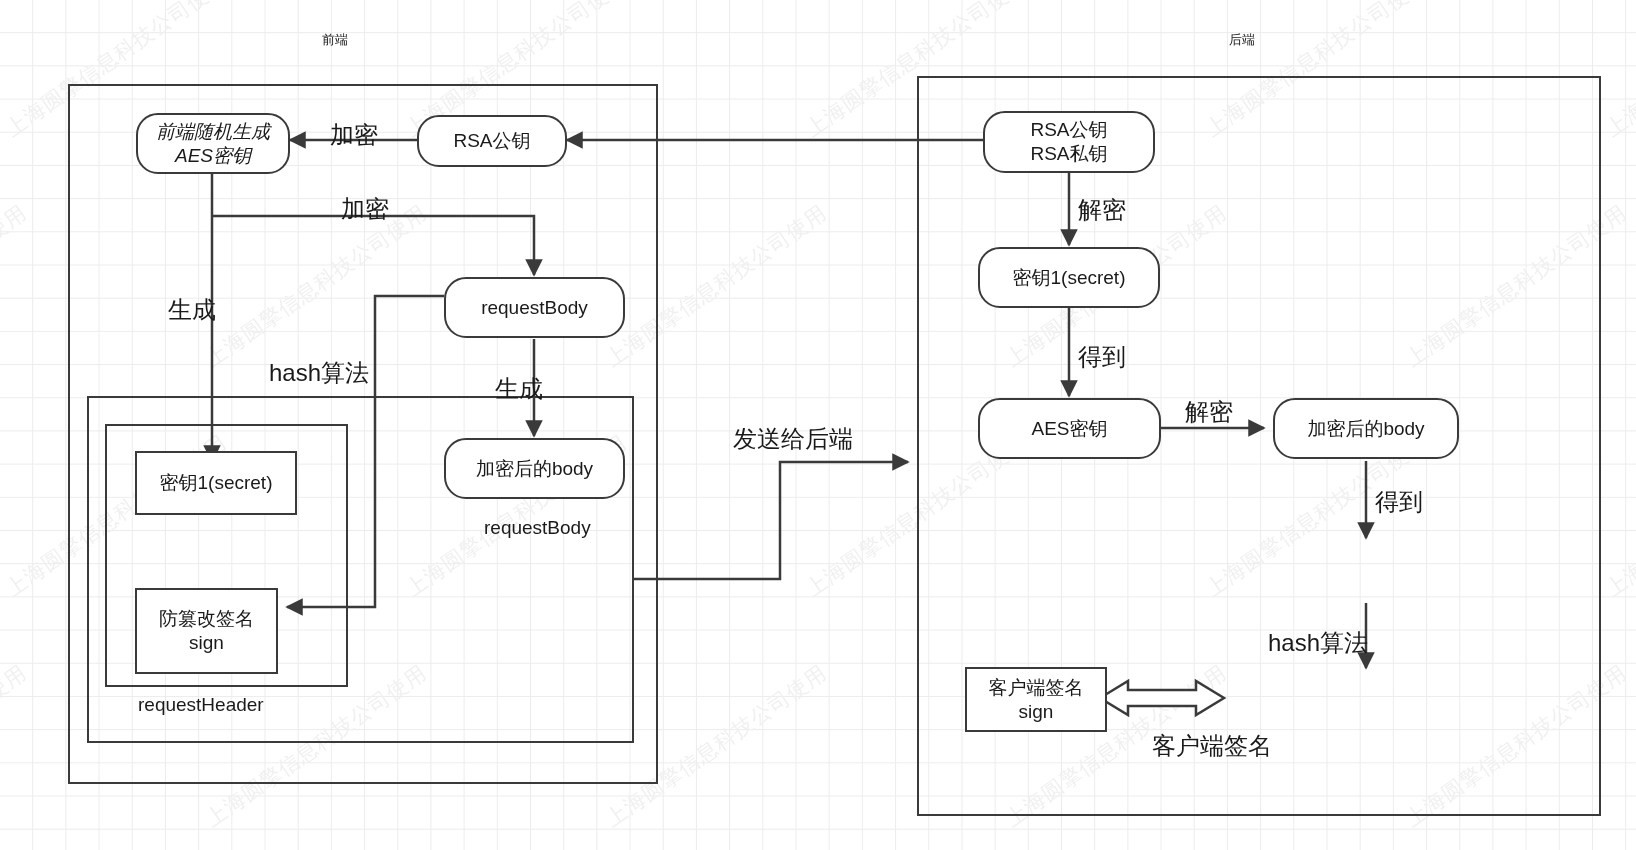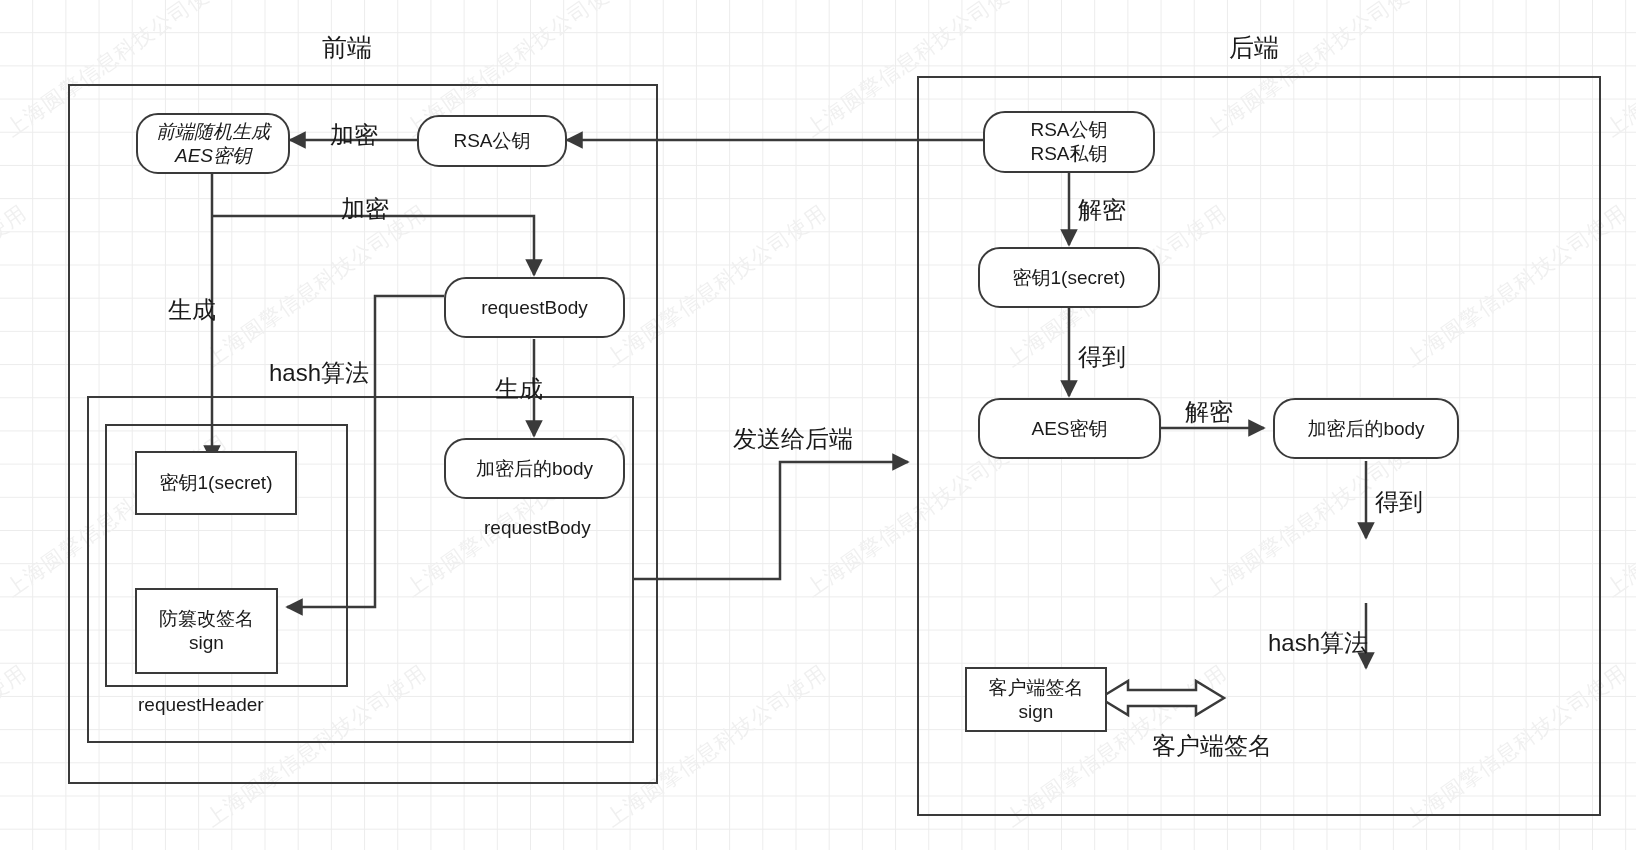--- a/index.html
+++ b/index.html
@@ -85,21 +85,21 @@
     color: #1a1a1a;
     font-size: 24px;
     white-space: nowrap;
     background: transparent;
     font-family: "Liberation Sans", "DejaVu Sans", sans-serif;
   }
   .title {
     position: absolute;
     z-index: 5;
     color: #1a1a1a;
-    font-size: 25px;
+    font-size: 13px;
     white-space: nowrap;
     font-family: "Liberation Sans", "DejaVu Sans", sans-serif;
   }
 </style>
 </head>
 <body>
 
 <div id="canvas">
 
   <div id="wm">

